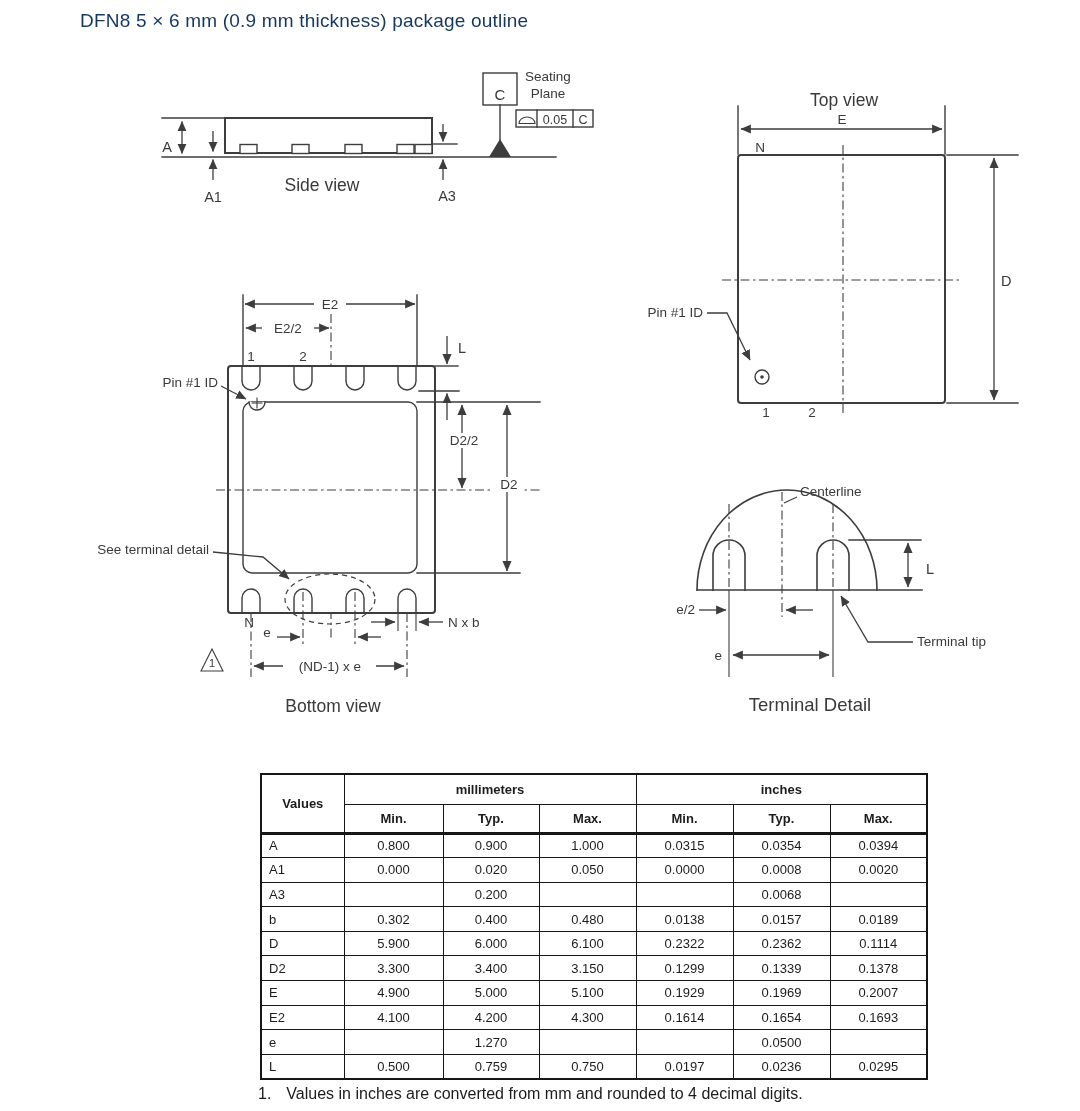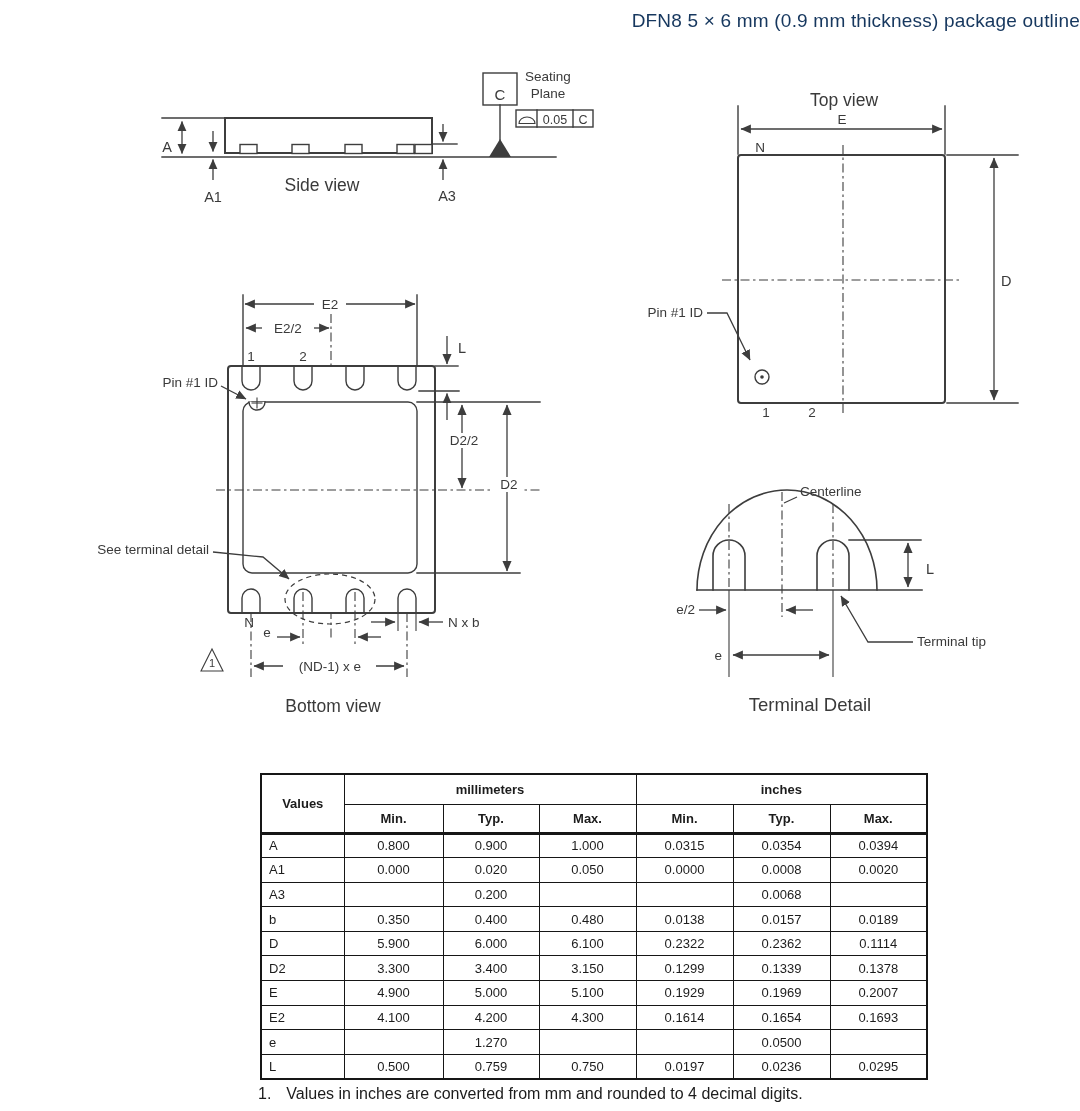--- a/index.html
+++ b/index.html
@@ -2,21 +2,21 @@
 <html style="--line: #3d3d3d; --label: #3a3a3a; --title: #16375e; --tableline: #161616; --tabletext: #1c1c1c;"><head>
 <meta charset="utf-8">
 <style>
   :root{
     --line:#3d3d3d; --label:#3a3a3a; --title:#16375e;
     --tableline:#161616; --tabletext:#1c1c1c;
   }
   *{margin:0;padding:0;box-sizing:border-box}
   body{background:#fff;font-family:"Liberation Sans",sans-serif}
   .page{position:relative;width:1080px;height:1111px;background:#fff;overflow:hidden}
-  .page-title{position:absolute;left:80px;top:10px;width:1000px;text-align:right;
+  .page-title{position:absolute;left:80px;top:10px;width:1000px;text-align:left;
     font-size:19px;font-weight:500;color:var(--title);letter-spacing:.2px}
   .drawing{position:absolute;left:0;top:45px;width:1080px;height:700px}
 
   
   .ln{stroke:var(--line);stroke-width:1.4;fill:none;stroke-linecap:square}
   .ol{stroke:var(--line);stroke-width:2;fill:none}
   .fw{fill:#fff}
   .dim{stroke:var(--line);stroke-width:1.3;fill:none}
   .cl{stroke:var(--line);stroke-width:1.1;fill:none;stroke-dasharray:9 3.5 2.5 3.5}
   .dsh{stroke:var(--line);stroke-width:1.2;fill:none;stroke-dasharray:5 4}
@@ -269,21 +269,21 @@
             <td class="sym">A3</td>
             <td></td>
             <td>0.200</td>
             <td></td>
             <td></td>
             <td>0.0068</td>
             <td></td>
           </tr>
           <tr>
             <td class="sym">b</td>
-            <td>0.350</td>
+            <td>0.302</td>
             <td>0.400</td>
             <td>0.480</td>
             <td>0.0138</td>
             <td>0.0157</td>
             <td>0.0189</td>
           </tr>
           <tr>
             <td class="sym">D</td>
             <td>5.900</td>
             <td>6.000</td>

